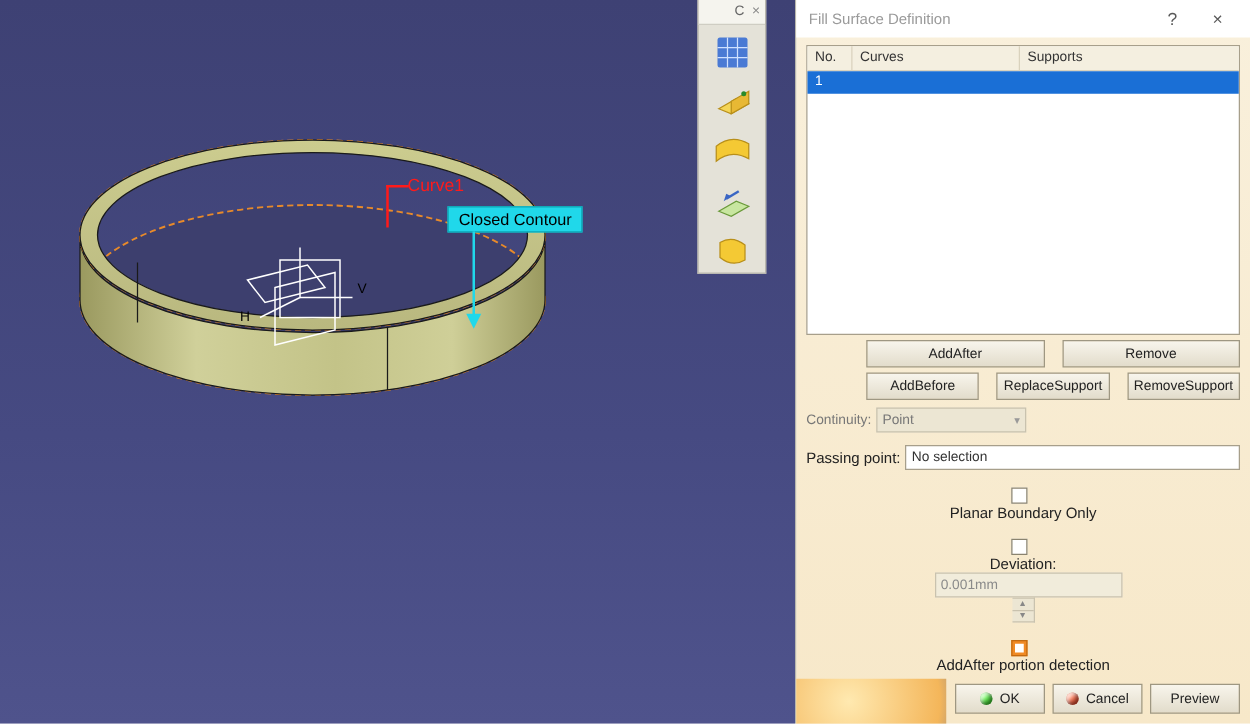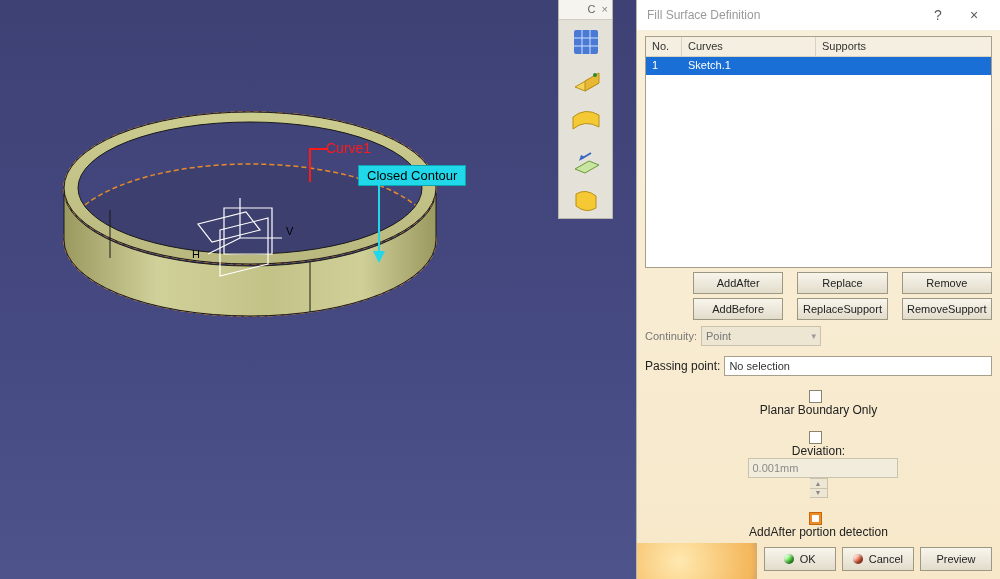--- a/index.html
+++ b/index.html
@@ -170,28 +170,26 @@
 
   <div class="dlg-body">
     <div class="listbox">
       <div class="list-header">
         <div class="lh no">No.</div>
         <div class="lh curves">Curves</div>
         <div class="lh supports">Supports</div>
       </div>
       <div class="list-row">
         <div class="lr no">1</div>
-        <div class="lr curves">Sketch.1</div>
         <div class="lr supports"></div>
       </div>
     </div>
 
     <div class="btn-row">
       <div class="win-btn">AddAfter</div>
-      <div class="win-btn">Replace</div>
       <div class="win-btn">Remove</div>
     </div>
     <div class="btn-row">
       <div class="win-btn">AddBefore</div>
       <div class="win-btn">ReplaceSupport</div>
       <div class="win-btn">RemoveSupport</div>
     </div>
 
     <div class="cont-row">
       <label>Continuity:</label>

